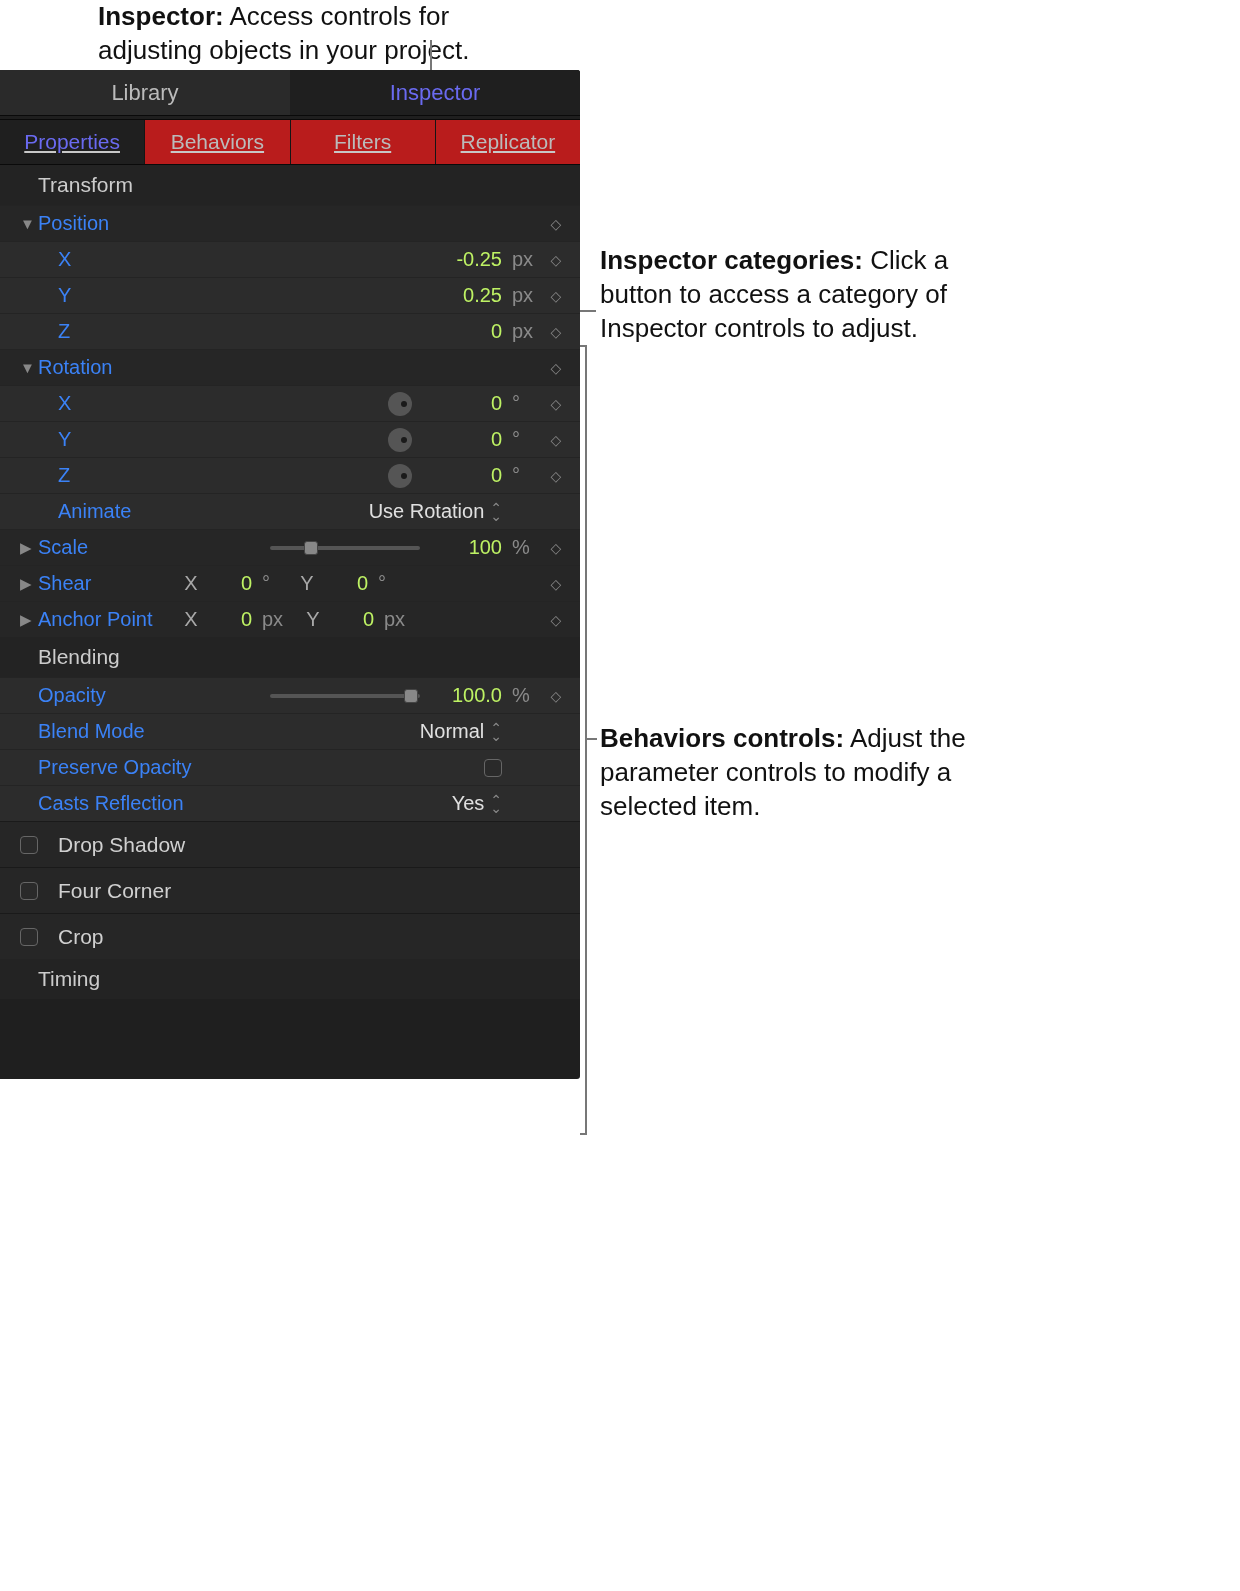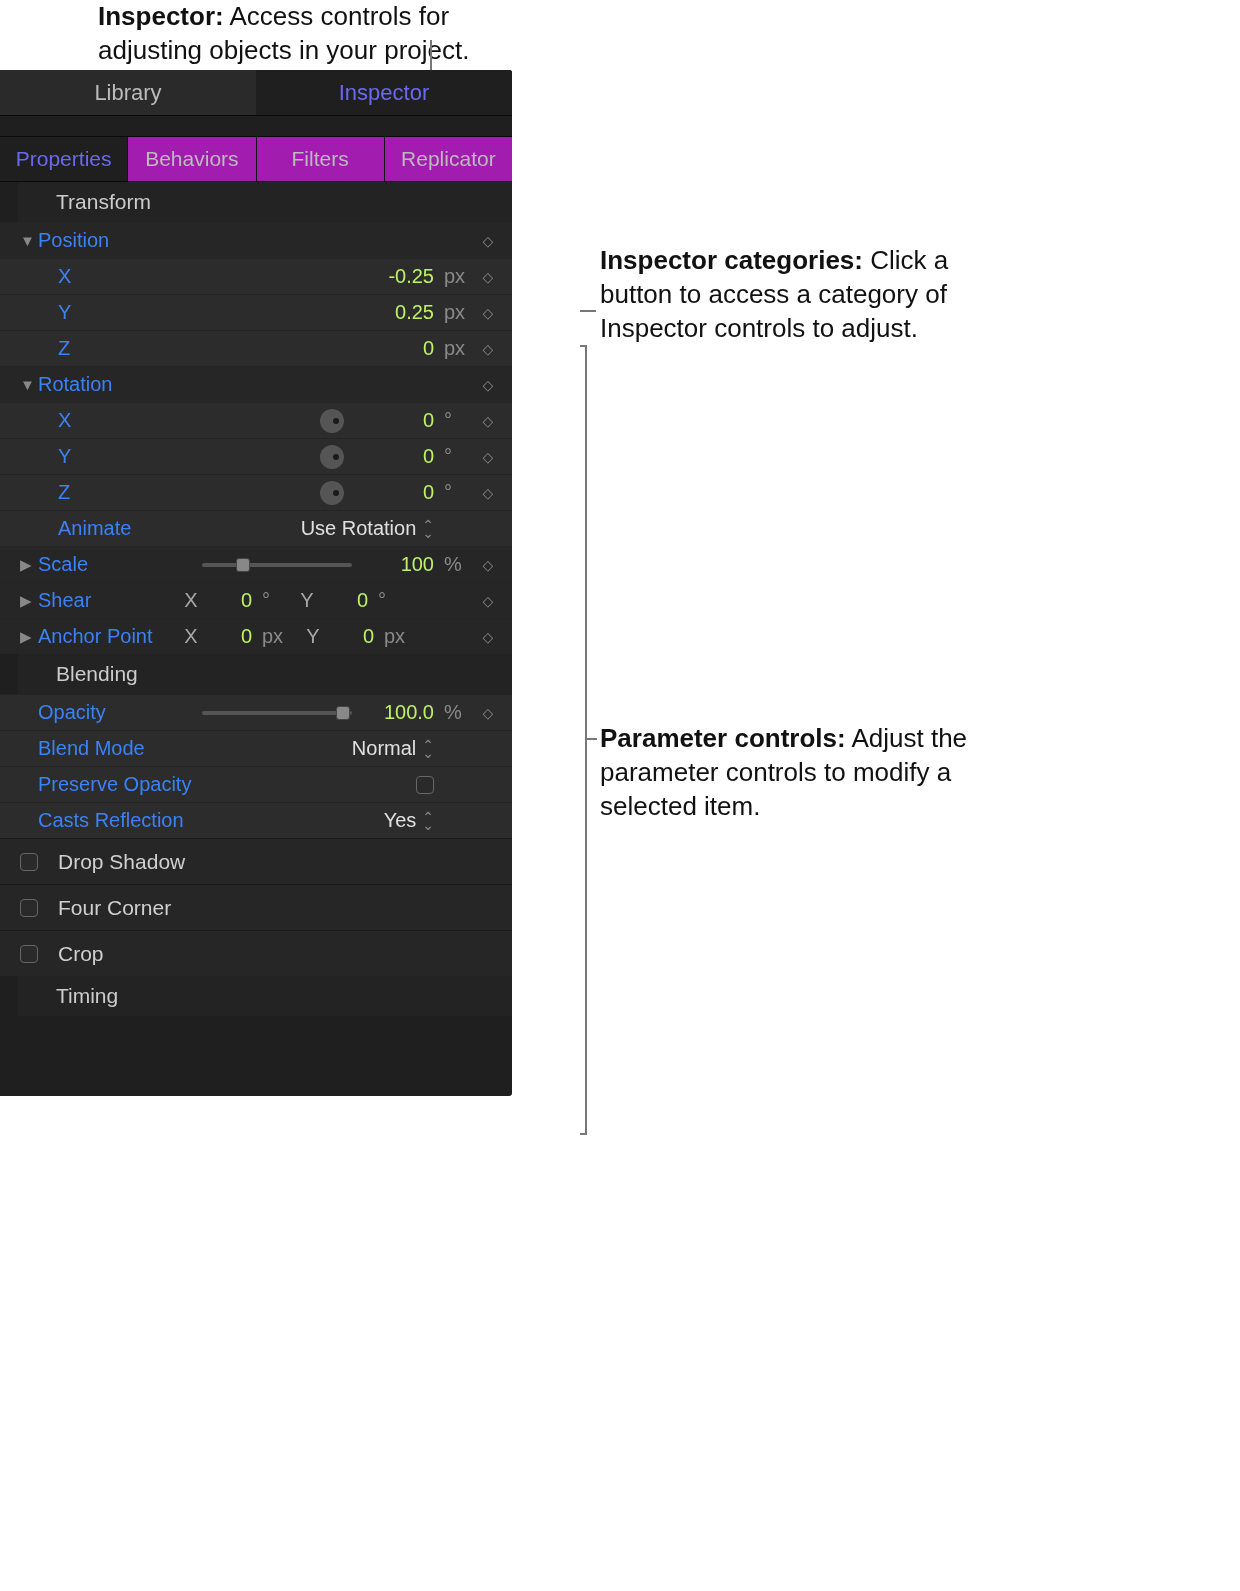--- a/index.html
+++ b/index.html
@@ -8,21 +8,21 @@
     background: #fff;
     width: 1240px;
     height: 1591px;
     position: relative;
     font-size: 24px;
   }
   .panel {
     position: absolute;
     left: 0;
     top: 70px;
-    width: 512px;
+    width: 580px;
     background: #1f1f1f;
     color: #c8c8c8;
     border-radius: 0 3px 3px 0;
     overflow: hidden;
     padding-bottom: 80px;
   }
   .top-tabs {
     display: flex;
     height: 46px;
     background: #2a2a2a;
@@ -72,41 +72,41 @@
   .pin {
     width: 22px;
     text-align: center;
     color: #888;
     font-size: 18px;
     margin-right: 4px;
     margin-top: 2px;
   }
   .cat-tabs {
     display: flex;
-    background: #a21caf;
+    background: #b91c1c;
     border-top: 1px solid #0a0a0a;
     border-bottom: 1px solid #0a0a0a;
-    margin-top: 20px;
+    margin-top: 3px;
+    text-decoration: underline;
   }
   .cat-tab {
     flex: 1;
     text-align: center;
     font-size: 21px;
     padding: 10px 0;
     color: #bbb;
     border-right: 1px solid #151515;
   }
   .cat-tab:last-child { border-right: none; }
   .cat-tab.active { color: #6a6af0; background: #1f1f1f; }
   .section-header {
     background: #232323;
     padding: 8px 20px 8px 38px;
     font-size: 21px;
     color: #ccc;
-    margin-left: 18px;
   }
   .row {
     display: flex;
     align-items: center;
     height: 36px;
     padding: 0 14px 0 20px;
     font-size: 20px;
     color: #a8a8a8;
     background: #2c2c2c;
     border-top: 1px solid #242424;
@@ -190,21 +190,21 @@
   <b>Inspector:</b><span> Access controls for adjusting objects in your project.</span>
 </div>
 <div class="leader" style="left:430px; top:40px; width:2px; height:38px;"></div>
 
 <div class="anno" style="left:600px; top:244px;">
   <b>Inspector categories:</b><span> Click a button to access a category of Inspector controls to adjust.</span>
 </div>
 <div class="leader" style="left:580px; top:310px; width:16px; height:2px;"></div>
 
 <div class="anno" style="left:600px; top:722px;">
-  <b>Parameter controls:</b><span> Adjust the parameter controls to modify a selected item.</span>
+  <b>Behaviors controls:</b><span> Adjust the parameter controls to modify a selected item.</span>
 </div>
 <div class="leader" style="left:585px; top:345px; width:2px; height:790px;"></div>
 <div class="tick" style="left:580px; top:345px; width:6px; height:2px;"></div>
 <div class="tick" style="left:580px; top:1133px; width:6px; height:2px;"></div>
 <div class="leader" style="left:585px; top:738px; width:12px; height:2px;"></div>
 
 <div class="panel">
 
   <div class="top-tabs">
     <div class="top-tab">Library</div>

